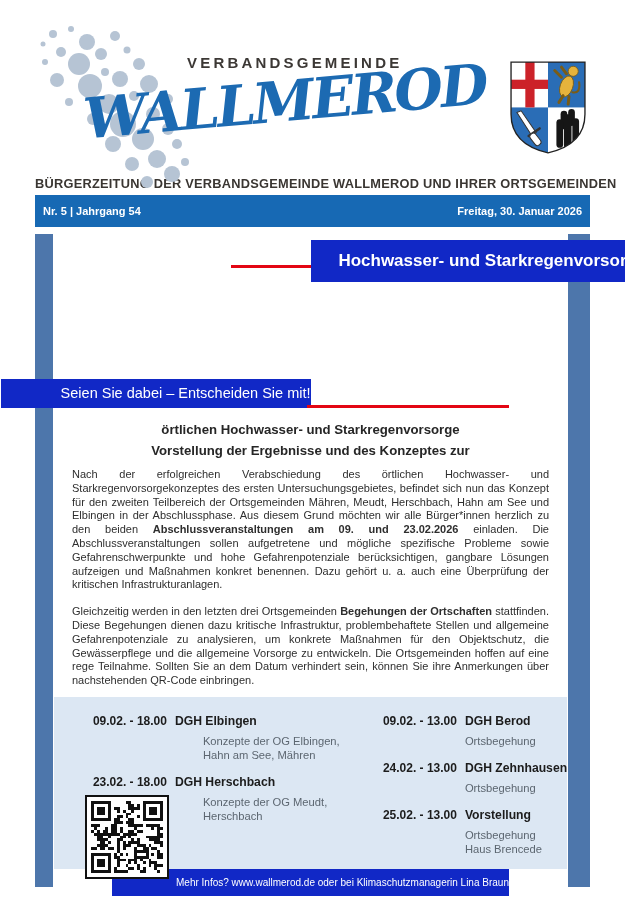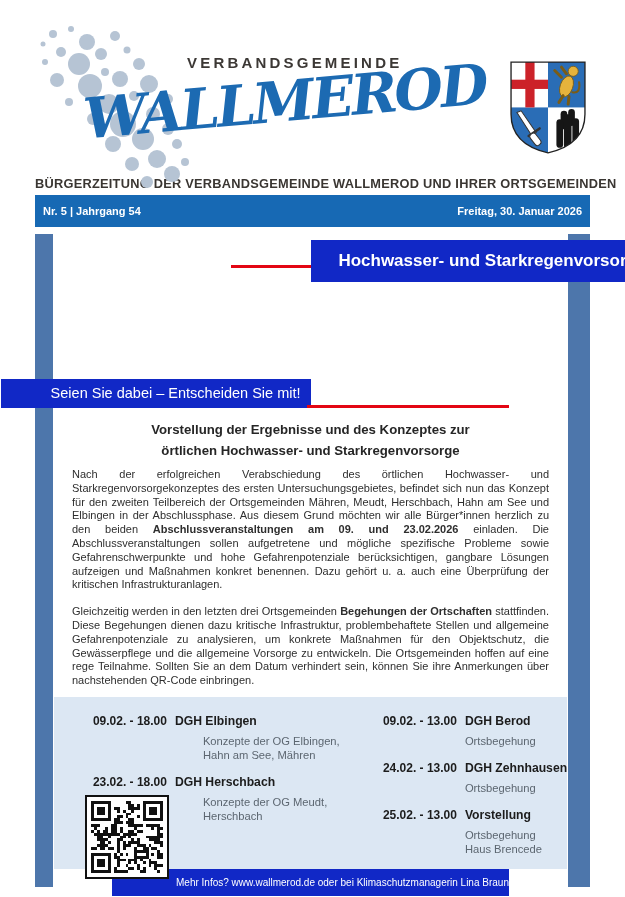--- a/index.html
+++ b/index.html
@@ -35,21 +35,21 @@
   .photo-wrap{position:relative;margin:0 7px 0 7px;height:168px;flex:0 0 auto;}
   .photo{position:absolute;left:2px;right:0;top:27px;bottom:0;}
   .photo svg{display:block;width:100%;height:100%;}
   .title-band{position:absolute;left:0;top:0;width:428px;height:42px;background:#1128c6;
               color:#fff;font-size:17px;font-weight:bold;text-align:center;
               line-height:42px;z-index:3;white-space:nowrap;}
   .red-rule-right{position:absolute;top:25px;right:0;width:80px;height:3px;
                   background:#e30613;z-index:2;}
   .photo-banner{position:absolute;right:0;bottom:0;width:310px;height:29px;background:#1128c6;
                 color:#fff;font-size:14.5px;text-align:right;line-height:29px;
-                padding-right:10px;box-sizing:border-box;z-index:3;white-space:nowrap;}
+                box-sizing:border-box;z-index:3;white-space:nowrap;}
   .red-rule-photo{position:absolute;left:-4px;bottom:0;width:202px;height:3px;
                   background:#e30613;z-index:3;}
 
   .heading{margin-top:11px;text-align:center;font-weight:bold;font-size:13.2px;
            line-height:21px;color:#262626;}
   .para{margin:0;padding:0 19px;text-align:justify;font-size:11px;line-height:13.8px;
         color:#2e2e2e;}
   .para.p1{margin-top:7px;}
   .para.p2{margin-top:13px;}
 
@@ -203,22 +203,22 @@
             </g>
           </svg>
         </div>
         <div class="title-band">Hochwasser- und Starkregenvorsorgekonzept</div>
         <div class="red-rule-right"></div>
         <div class="photo-banner">Seien Sie dabei – Entscheiden Sie mit!</div>
         <div class="red-rule-photo"></div>
       </div>
 
       <div class="heading">
+        <div>örtlichen Hochwasser- und Starkregenvorsorge</div>
         <div>Vorstellung der Ergebnisse und des Konzeptes zur</div>
-        <div>örtlichen Hochwasser- und Starkregenvorsorge</div>
       </div>
 
       <p class="para p1"><span>Nach der erfolgreichen Verabschiedung des örtlichen Hochwasser- und Starkregenvorsorgekonzeptes des ersten Untersuchungsgebietes, befindet sich nun das Konzept für den zweiten Teilbereich der Ortsgemeinden Mähren, Meudt, Herschbach, Hahn am See und Elbingen in der Abschlussphase. Aus diesem Grund möchten wir alle Bürger*innen herzlich zu den beiden </span><b>Abschlussveranstaltungen am 09. und 23.02.2026</b><span> einladen. Die Abschlussveranstaltungen sollen aufgetretene und mögliche spezifische Probleme sowie Gefahrenschwerpunkte und hohe Gefahrenpotenziale berücksichtigen, gangbare Lösungen aufzeigen und Maßnahmen konkret benennen. Dazu gehört u. a. auch eine Überprüfung der kritischen Infrastrukturanlagen.</span></p>
       <p class="para p2"><span>Gleichzeitig werden in den letzten drei Ortsgemeinden </span><b>Begehungen der Ortschaften</b><span> stattfinden. Diese Begehungen dienen dazu kritische Infrastruktur, problembehaftete Stellen und allgemeine Gefahrenpotenziale zu analysieren, um konkrete Maßnahmen für den Objektschutz, die Gewässerpflege und die allgemeine Vorsorge zu entwickeln. Die Ortsgemeinden hoffen auf eine rege Teilnahme. Sollten Sie an dem Datum verhindert sein, können Sie ihre Anmerkungen über nachstehenden QR-Code einbringen.</span></p>
 
       <div class="red-divider"></div>
 
       <div class="schedule">
         <div class="col-left">
           <div class="event">

